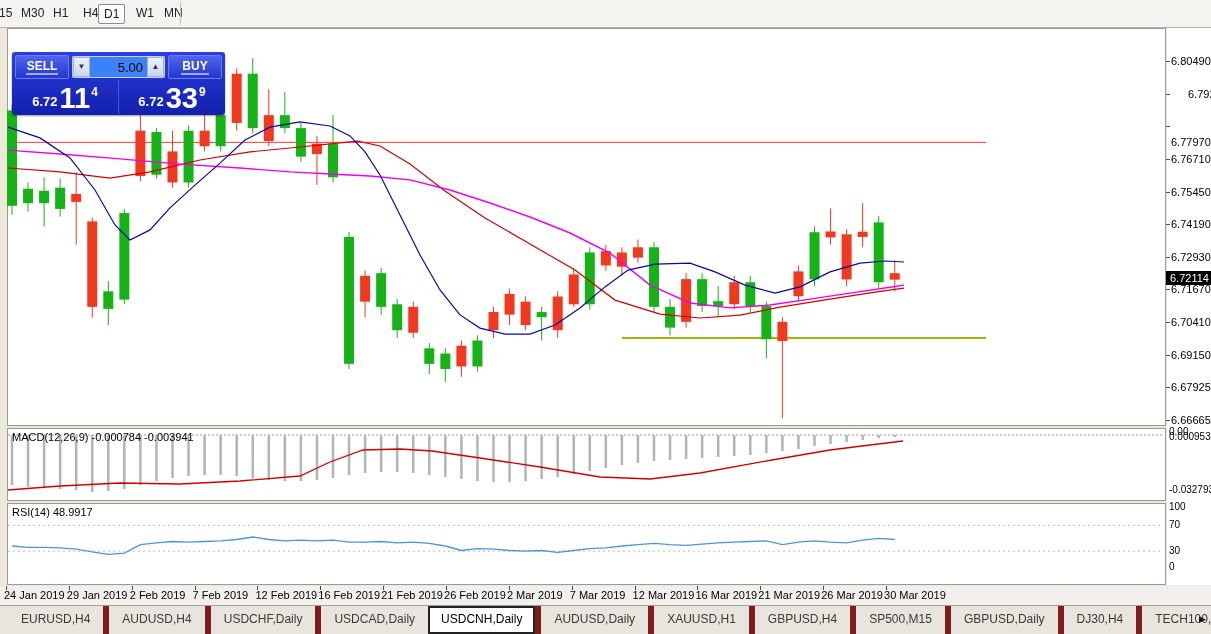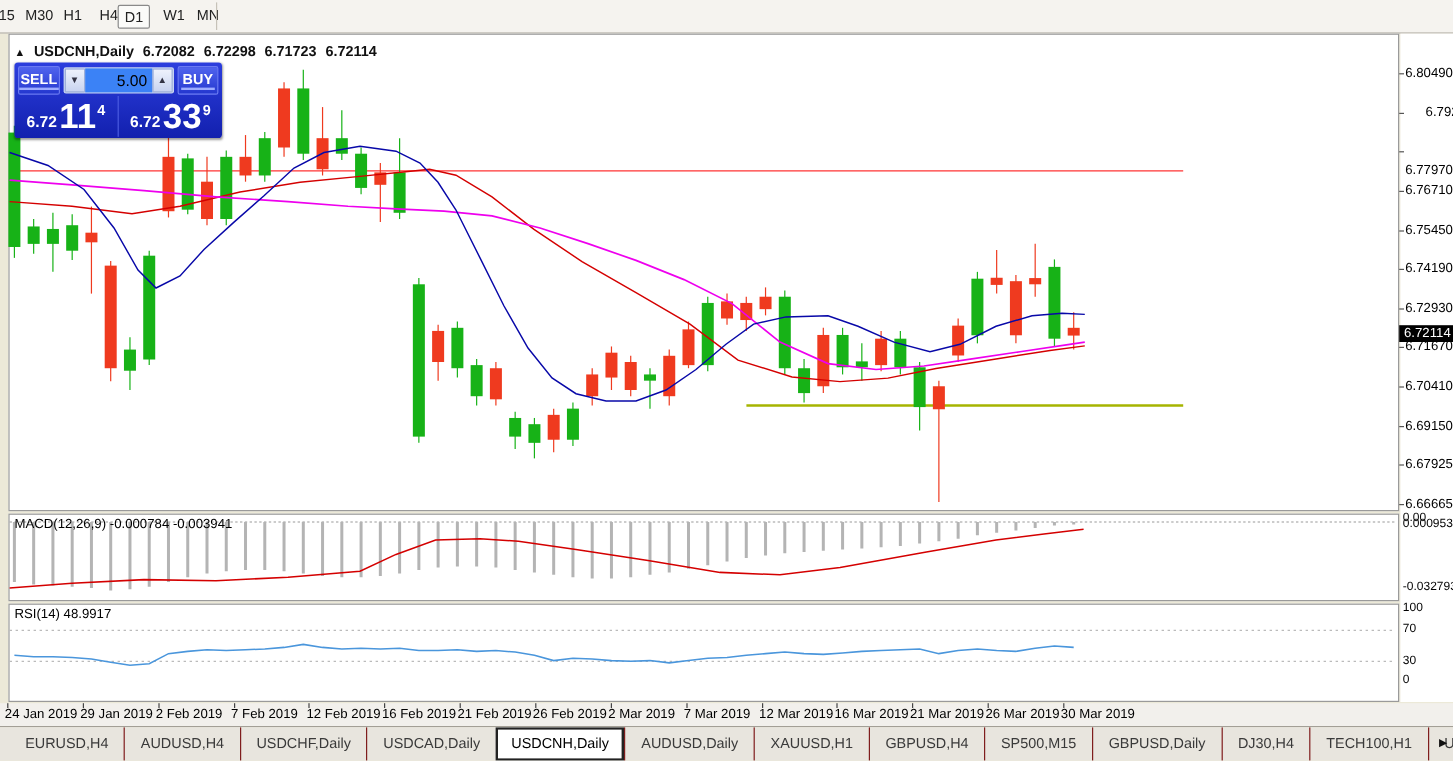--- a/index.html
+++ b/index.html
@@ -19,21 +19,21 @@
   .pane-macd{top:428px;height:73px;}
   .pane-rsi{top:503px;height:82px;}
   .axis-col{position:absolute;left:1167px;top:28px;width:44px;height:557px;background:#fff;z-index:1;}
   #chart-svg{position:absolute;left:0;top:0;z-index:2;pointer-events:none;}
   .overlay{position:absolute;z-index:3;}
   
   .chart-header{left:12px;top:36px;font-size:12px;font-weight:bold;color:#111;}
   .chart-header span{margin-right:4px;}
   .hdr-arrow{font-size:9px;}
   
-  .widget{left:12px;top:52px;width:173px;height:63px;border-radius:3px;
+  .widget{left:12px;top:52px;width:213px;height:63px;border-radius:3px;
     background:linear-gradient(#2c3ede,#1220ae);box-shadow:0 1px 2px rgba(0,0,0,.4);
     color:#fff;}
   .w-row1{display:flex;align-items:center;padding:3px 3px 1px 3px;gap:3px;}
   .trade-btn{width:52px;height:22px;border:1px solid #6a7af2;border-radius:2px;
     background:linear-gradient(#5064ee,#2437cf);color:#fff;font-size:12px;font-weight:bold;
     text-align:center;line-height:20px;}
   .trade-btn span{border-bottom:2px solid #9dacff;padding:0 1px;}
   .vol-group{flex:1;display:flex;align-items:center;background:#c7d3f2;border-radius:2px;
     padding:1px;height:20px;}
   .vol-btn{width:15px;height:18px;background:linear-gradient(#eef2fc,#c9d4f0);border:1px solid #9fb0d8;
@@ -55,21 +55,21 @@
   .ind-axis{position:absolute;left:1169px;font-size:10px;color:#000;z-index:3;white-space:nowrap;}
   
   .date-strip{position:absolute;left:0;top:586px;width:1211px;height:19px;background:#f2f0ec;
     border-bottom:1px solid #a39f96;}
   .date-label{position:absolute;top:3px;font-size:11px;color:#000;white-space:nowrap;}
   .date-tick{position:absolute;top:0;width:1px;height:4px;background:#444;}
   
   .tabbar{position:absolute;left:0;top:606px;width:1211px;height:28px;background:#e8e5de;
     display:flex;align-items:stretch;overflow:hidden;padding-right:26px;box-sizing:border-box;}
   .tab{font-size:12px;color:#3a3a3a;line-height:26px;padding:0 13px;white-space:nowrap;
-    border-left:1px solid #7f1d1d;}
+    border-left:6px solid #7f1d1d;}
   .tab:first-child{border-left:none;margin-left:8px;}
   .tab.active{background:#fff;border:2px solid #222;line-height:22px;color:#000;padding:0 11px;}
   .tab-scroll{position:absolute;right:5px;top:614px;font-size:9px;color:#111;z-index:5;}
 </style>
 </head>
 <body>
 
 <div class="win">
 
   <div class="toolbar">
@@ -264,28 +264,20 @@
       <line x1="846.6" y1="435" x2="846.6" y2="442" stroke="#b4b4b4" stroke-width="2.5"></line>
       <line x1="862.6500000000001" y1="435" x2="862.6500000000001" y2="440" stroke="#b4b4b4" stroke-width="2.5"></line>
       <line x1="878.7" y1="435" x2="878.7" y2="438" stroke="#b4b4b4" stroke-width="2.5"></line>
       <line x1="894.75" y1="435" x2="894.75" y2="437" stroke="#b4b4b4" stroke-width="2.5"></line>
       <polyline points="8,490 60,486 120,483 180,484 240,481 300,476 330,462 363,450 400,449 432,451 480,458 540,467 600,477 650,479 700,473 772,460 830,450 870,445 903,441" fill="none" stroke="#d40000" stroke-width="1.3"></polyline>
       <line x1="8" y1="525.35" x2="1162" y2="525.35" stroke="#bbb" stroke-width="1" stroke-dasharray="2,3"></line>
       <line x1="8" y1="551.15" x2="1162" y2="551.15" stroke="#bbb" stroke-width="1" stroke-dasharray="2,3"></line>
       <polyline points="12,546.0 28.05,547.3 44.1,547.3 60.150000000000006,547.9 76.2,549.2 92.25,551.8 108.30000000000001,554.4 124.35000000000001,553.1 140.4,544.7 156.45000000000002,542.8 172.5,541.5 188.55,542.1 204.60000000000002,541.5 220.65,540.8 236.70000000000002,539.5 252.75,537.0 268.8,539.5 284.85,540.8 300.90000000000003,540.2 316.95,540.8 333,540.2 349.05,542.1 365.1,542.1 381.15000000000003,541.5 397.20000000000005,542.8 413.25,542.1 429.3,543.4 445.35,546.0 461.40000000000003,550.5 477.45000000000005,548.6 493.5,549.2 509.55,550.5 525.6,551.1 541.65,550.5 557.7,552.4 573.75,550.5 589.8000000000001,548.6 605.85,547.9 621.9,546.0 637.95,544.7 654,543.4 670.0500000000001,544.7 686.1,545.3 702.15,544.1 718.2,542.8 734.25,542.1 750.3000000000001,541.5 766.35,540.8 782.4000000000001,544.7 798.45,542.1 814.5,540.8 830.5500000000001,542.1 846.6,542.8 862.6500000000001,540.2 878.7,538.3 894.75,539.5" fill="none" stroke="#4a96dc" stroke-width="1.3"></polyline>
     </svg>
 
-  <div class="overlay chart-header">
-    <span class="hdr-arrow">▲</span>
-    <span>USDCNH,Daily</span>
-    <span>6.72082</span>
-    <span>6.72298</span>
-    <span>6.71723</span>
-    <span>6.72114</span>
-  </div>
 
   <div class="overlay widget">
     <div class="w-row1">
       <div class="trade-btn"><span>SELL</span></div>
       <div class="vol-group">
         <div class="vol-btn">▼</div>
         <input class="vol-input" value="5.00" style="">
         <div class="vol-btn">▲</div>
       </div>
       <div class="trade-btn"><span>BUY</span></div>

